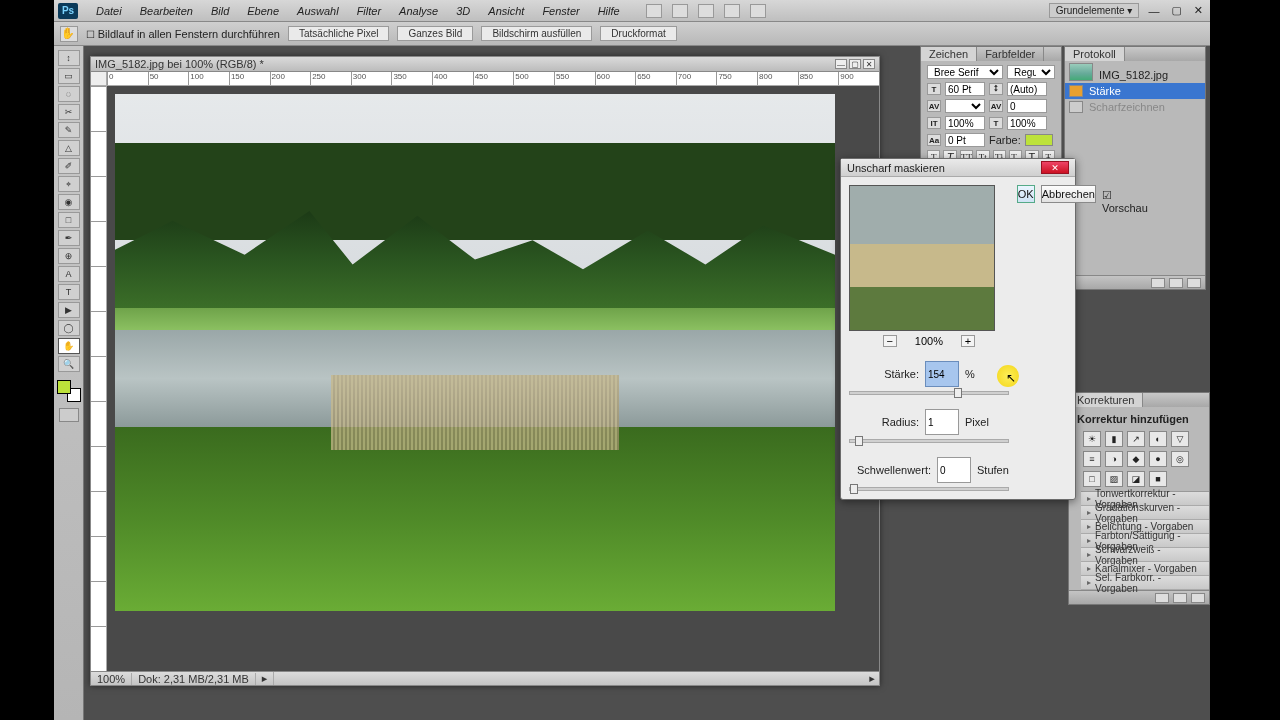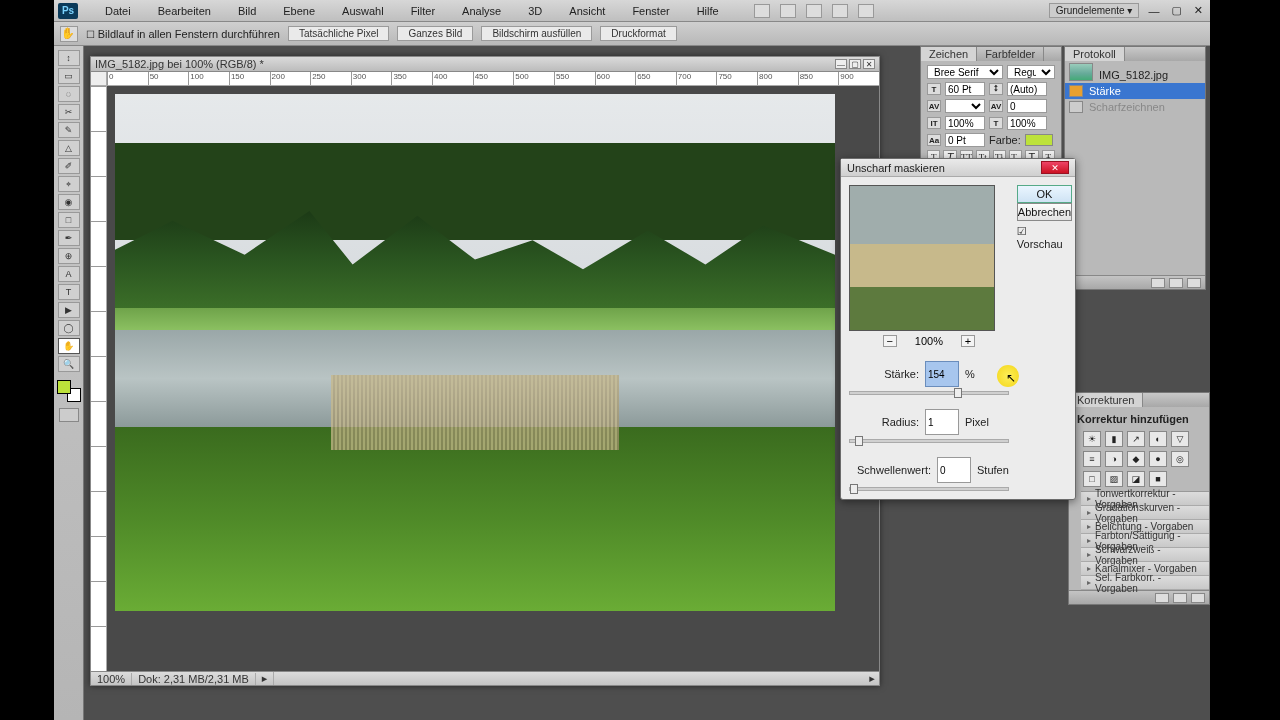--- a/index.html
+++ b/index.html
@@ -1,20 +1,20 @@
 <!DOCTYPE html>
 <html><head>
 <meta charset="utf-8">
 <style>
 * { box-sizing: border-box; margin: 0; padding: 0; font-family: "Segoe UI", Tahoma, sans-serif; font-size: 11px; }
 body { background: #000; width: 1280px; height: 720px; overflow: hidden; position: relative; }
 .app { position: absolute; left: 54px; top: 0; width: 1156px; height: 720px; background: #535353; }
-.menubar { height: 22px; background: linear-gradient(#d7d7d7,#bfbfbf); display: flex; align-items: center; padding: 0 4px; gap: 15px; border-bottom: 1px solid #888; }
+.menubar { height: 22px; background: linear-gradient(#d7d7d7,#bfbfbf); display: flex; align-items: center; padding: 0 4px; gap: 6px; border-bottom: 1px solid #888; }
 .ps-icon { width: 20px; height: 16px; background: #0a3a5a; color: #7ad3ff; font-weight: bold; font-size: 10px; display:flex;align-items:center;justify-content:center;border-radius:2px;margin-right:6px;}
-.menu-item { padding: 2px 6px; color: #222; cursor: default; }
+.menu-item { padding: 2px 6px; color: #222; cursor: default; font-style: italic; }
 .menu-right { margin-left: auto; display:flex; align-items:center; gap:6px; }
 .menu-right span { color:#222; }
 .ws-btn { padding:1px 6px; background:#ccc; border:1px solid #999; font-size:10px;}
 .optionbar { height: 24px; background: linear-gradient(#cfcfcf,#b8b8b8); border-bottom:1px solid #888; display:flex; align-items:center; padding:0 6px; gap:8px;}
 .opt-icon { width:18px; height:16px; background:#ddd; border:1px solid #999;}
 .opt-check { font-size:10px; color:#222;}
 .opt-btn { padding:1px 10px; background:#eaeaea; border:1px solid #9a9a9a; font-size:10px; color:#333; cursor:pointer;}
 .workspace { position:absolute; top:46px; left:0; right:0; bottom:0; background:#4e4e4e; }
 .toolbox { position:absolute; left:0; top:0; width:30px; bottom:0; background:linear-gradient(#c8c8c8,#b5b5b5); border-right:1px solid #777; display:flex; flex-direction:column; align-items:center; padding-top:4px; gap:2px;}
 .tool { width:22px; height:16px; background:#d0d0d0; border:1px solid #999; font-size:9px; display:flex;align-items:center;justify-content:center; color:#333; cursor:pointer;}
@@ -80,21 +80,21 @@
 .preview .pw { position:absolute; inset:0; background:linear-gradient(#a0adac 0 40%, #c7b98b 40% 70%, #5d7a3e 70% 100%);}
 .zoom-row { display:flex; justify-content:center; align-items:center; gap:18px; margin-top:4px; font-size:10px;}
 .zoom-btn { width:14px; height:12px; border:1px solid #999; background:#f4f4f4; display:flex;align-items:center;justify-content:center; cursor:pointer;}
 .params { margin-top:10px;}
 .param-row { display:flex; align-items:center; gap:6px; font-size:11px; color:#222; margin-top:14px;}
 .param-row label { width:70px; text-align:right;}
 .param-row input { width:34px; border:1px solid #6a8dbc; background:#a7c6ee; font-size:10px; padding:12px 2px; height:14px;}
 .param-row.rad input, .param-row.thr input { background:#fff; border:1px solid #999;}
 .slider { height:4px; background:#d0d0d0; border:1px solid #aaa; margin:4px 0 0 0; position:relative;}
 .slider .knob { position:absolute; top:-4px; width:8px; height:10px; background:#eee; border:1px solid #777;}
-.dlg-right { width:66px; display:flex; flex-direction:column; gap:0;}
+.dlg-right { width:66px; display:flex; flex-direction:row; gap:6px;}
 .dlg-btn { height:18px; border:1px solid #8a8a8a; background:linear-gradient(#fdfdfd,#e2e2e2); font-size:11px; color:#111; cursor:pointer;}
 .dlg-btn.ok { border:1px solid #5a8; background:linear-gradient(#eaf6ff,#cfe3f4);}
 .chk { font-size:11px; color:#222; margin-top:4px;}
 .cursor-hl { position:absolute; width:22px; height:22px; border-radius:50%; background:radial-gradient(#fff04a,#f4d200); left:997px; top:365px; z-index:60; opacity:.9;}
 .cursor-arrow { position:absolute; left:1006px; top:371px; z-index:61; font-size:12px; color:#000;}
 
 .topicons { display:flex; gap:10px; align-items:center; margin-left:14px;}
 .ti { width:16px; height:14px; border:1px solid #999; background:#ddd;}
 </style>
 </head>

